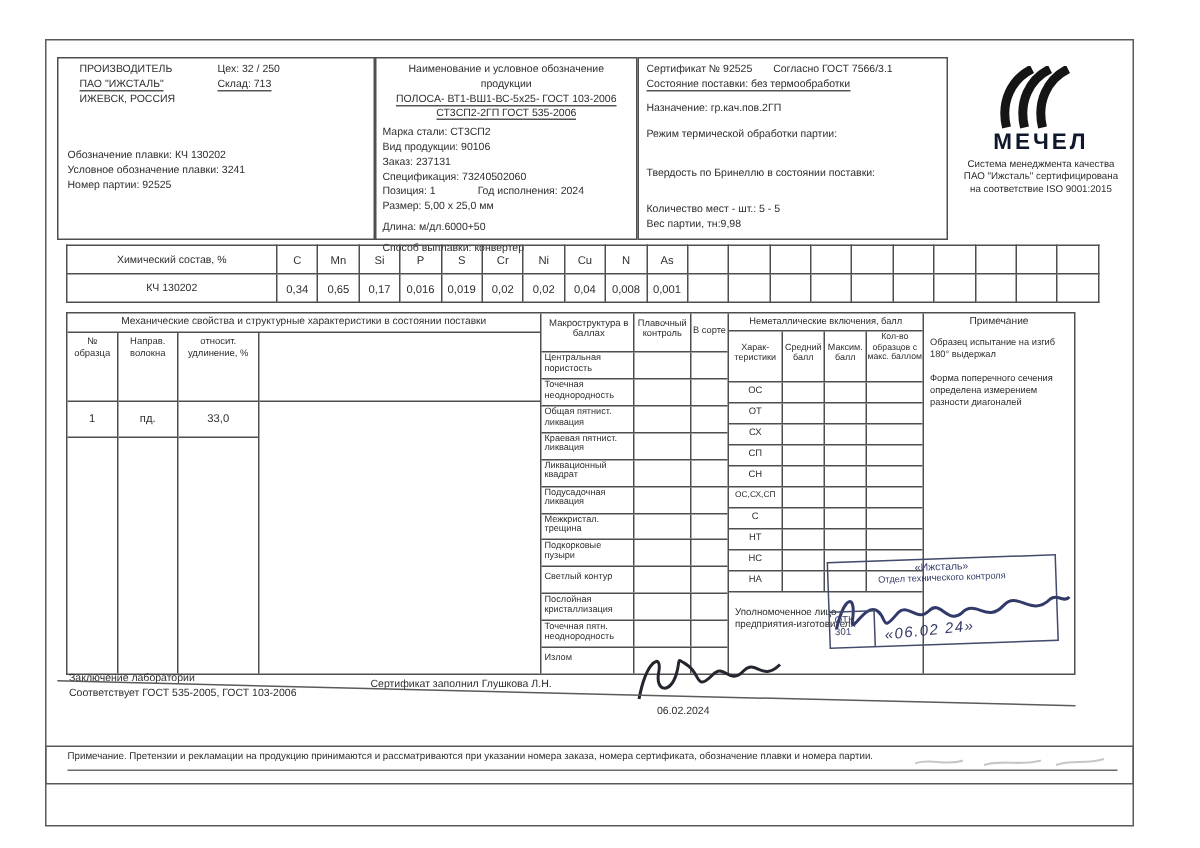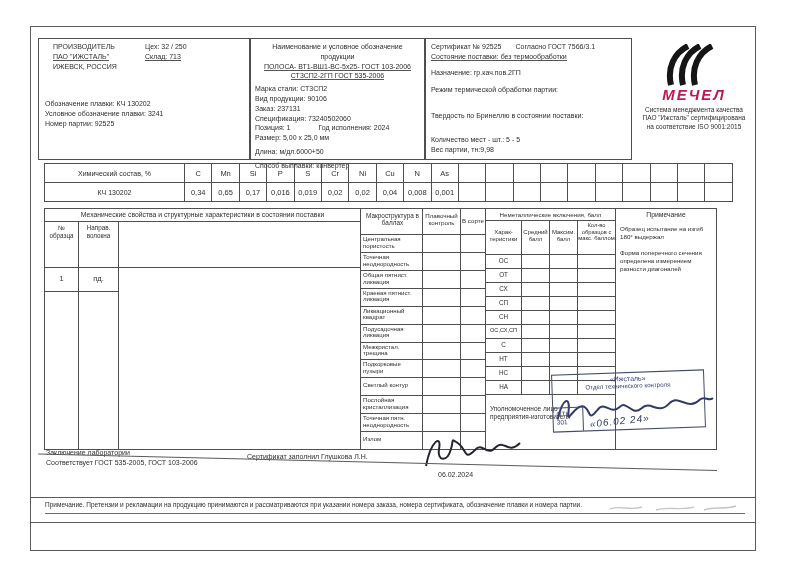--- a/index.html
+++ b/index.html
@@ -105,21 +105,21 @@
     <div class="t7">Количество мест - шт.: 5 - 5</div>
     <div class="t7">Вес партии, тн:9,98</div>
   </div>
 
   <div class="abs" style="left:632px;top:38px;width:124px;height:122px;text-align:center;">
     <svg width="70" height="42" viewBox="0 0 70 42" style="margin:6px auto 0;">
       <path d="M12,41 C8,24 15,9 29,2" stroke="#151515" stroke-width="6" fill="none"></path>
       <path d="M24,41 C20,24 27,9 41,2" stroke="#151515" stroke-width="6" fill="none"></path>
       <path d="M36,41 C32,24 39,9 53,2" stroke="#151515" stroke-width="6" fill="none"></path>
     </svg>
-    <div style="font-size:15px;font-weight:bold;font-style:italic;letter-spacing:2px;color:#be185d;text-align:center;">МЕЧЕЛ</div>
+    <div style="font-size:15px;font-weight:bold;letter-spacing:2px;color:#0f172a;text-align:center;">МЕЧЕЛ</div>
     <div class="t65" style="margin-top:3px;">Система менеджмента качества</div>
     <div class="t65">ПАО "Ижсталь" сертифицирована</div>
     <div class="t65">на соответствие ISO 9001:2015</div>
   </div>
 
   <div class="abs" style="left:44px;top:163px;">
     <table class="chem">
       <colgroup>
           <col style="width:140px;">
           <col span="20">
@@ -181,20 +181,24 @@
       <div class="brd-b ctr" style="height:13px;font-size:6.8px;padding-top:2px;box-sizing:border-box;">Механические свойства и структурные характеристики в состоянии поставки</div>
       <div class="mech-cols">
         <div class="mcol brd-r" style="width:34px;">
           <div class="mhead">№ образца</div>
           <div class="mval">1</div>
         </div>
         <div class="mcol brd-r" style="width:40px;">
           <div class="mhead">Направ. волокна</div>
           <div class="mval">пд.</div>
         </div>
+        <div class="mcol brd-r" style="width:54px;">
+          <div class="mhead">относит. удлинение, %</div>
+          <div class="mval">33,0</div>
+        </div>
         <div class="mcol" style="flex:1;">
           <div class="mhead" style="border-bottom:1px solid #4f4f4f;"></div>
         </div>
       </div>
     </div>
 
     <div class="sec brd-r" style="width:125px;display:flex;flex-direction:column;">
       <div class="brd-b" style="display:flex;height:26px;box-sizing:border-box;">
         <div class="mr-lab ctr" style="font-size:6.4px;padding-top:3px;">Макроструктура в баллах</div>
         <div class="mr-c1 ctr" style="font-size:6.2px;line-height:1.15;padding-top:3px;">Плавочный контроль</div>

